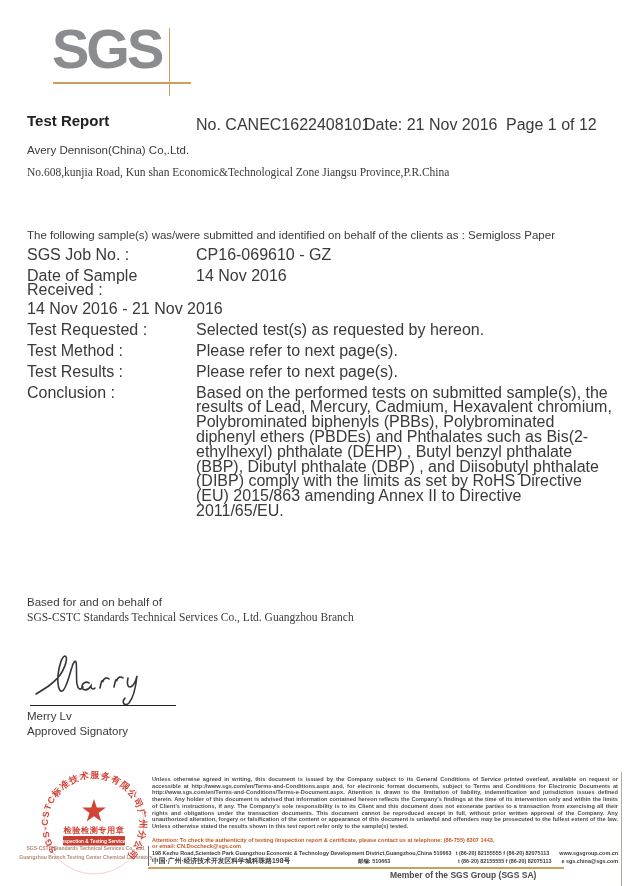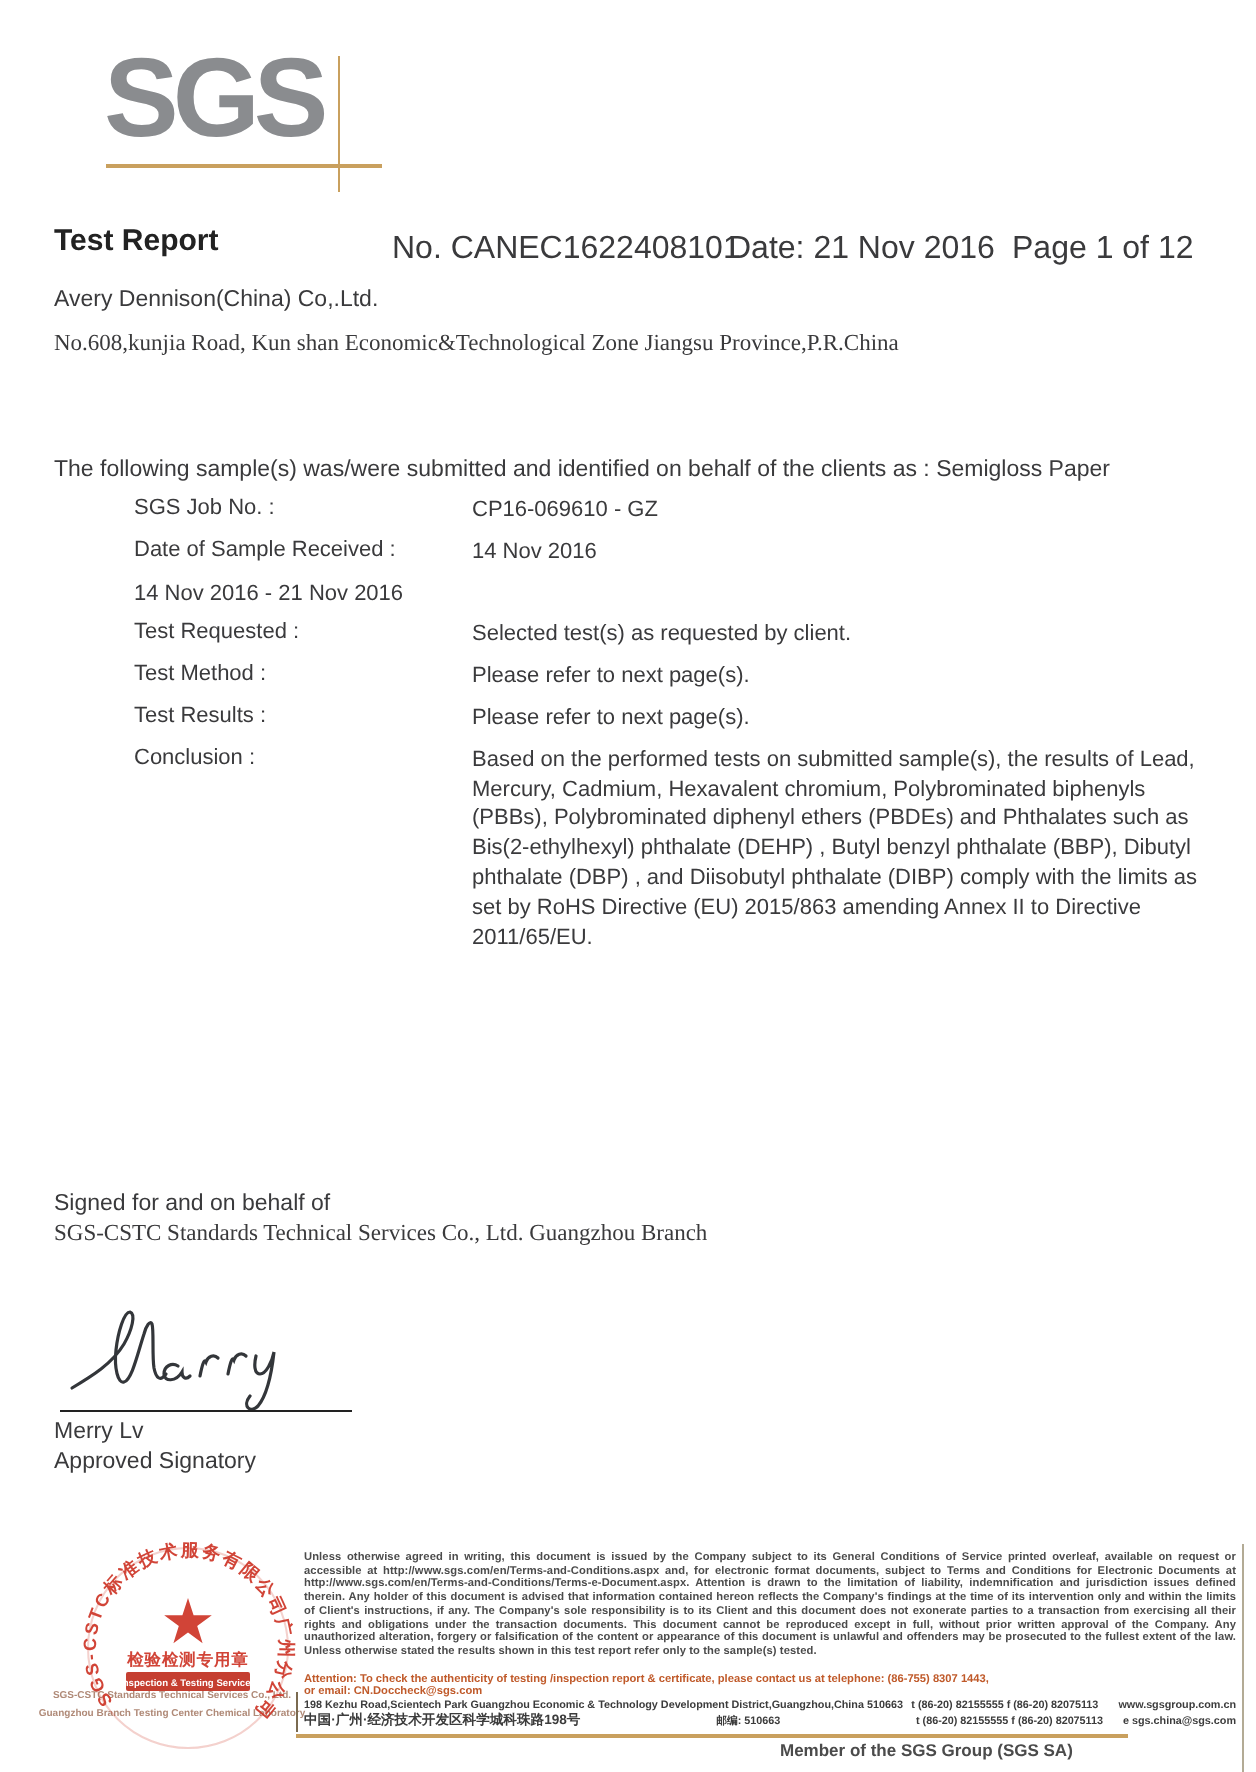--- a/index.html
+++ b/index.html
@@ -23,21 +23,21 @@
   .hdr-date { left:364px; }
   .hdr-page { left:506px; }
 
   .client-name    { position:absolute; left:27px; top:144px; font-size:11.5px; }
   .client-address { position:absolute; left:27px; top:166px; font-size:11.5px;font-family:Liberation Serif, serif; }
 
   .intro-line { position:absolute; left:27px; top:229px; font-size:11.5px; }
 
   
   .fields { position:absolute; left:27px; top:248px; width:585px; }
-  .field-row { display:flex; margin-bottom:6px; font-size:11px; line-height:13.8px;margin-left:40px; }
+  .field-row { display:flex; margin-bottom:6px; font-size:16px; line-height:13.8px; }
   .field-label { width:169px; flex:none; }
   .field-value { width:420px; line-height:14.8px; }
 
   
   .sig-line1 { position:absolute; left:27px; top:596px; font-size:11.5px; }
   .sig-line2 { position:absolute; left:27px; top:611px; font-size:11.5px;font-family:Liberation Serif, serif; }
   .sig-svg   { position:absolute; left:32px; top:648px; }
   .sig-underline { position:absolute; left:30px; top:705px; width:146px; height:1px; background:#222; }
   .sig-name  { position:absolute; left:27px; top:710px; font-size:11.5px; }
   .sig-role  { position:absolute; left:27px; top:725px; font-size:11.5px; }
@@ -92,37 +92,37 @@
     </div>
     <div class="field-row">
       <span class="field-label">Date of Sample Received :</span>
       <span class="field-value">14 Nov 2016</span>
     </div>
     <div class="field-row">
       <span class="field-value">14 Nov 2016 - 21 Nov 2016</span>
     </div>
     <div class="field-row">
       <span class="field-label">Test Requested :</span>
-      <span class="field-value">Selected test(s) as requested by client.</span>
+      <span class="field-value">Selected test(s) as requested by hereon.</span>
     </div>
     <div class="field-row">
       <span class="field-label">Test Method :</span>
       <span class="field-value">Please refer to next page(s).</span>
     </div>
     <div class="field-row">
       <span class="field-label">Test Results :</span>
       <span class="field-value">Please refer to next page(s).</span>
     </div>
     <div class="field-row">
       <span class="field-label">Conclusion :</span>
       <span class="field-value">Based on the performed tests on submitted sample(s), the results of Lead, Mercury, Cadmium, Hexavalent chromium, Polybrominated biphenyls (PBBs), Polybrominated diphenyl ethers (PBDEs) and Phthalates such as Bis(2-ethylhexyl) phthalate (DEHP) , Butyl benzyl phthalate (BBP), Dibutyl phthalate (DBP) , and Diisobutyl phthalate (DIBP) comply with the limits as set by RoHS Directive (EU) 2015/863 amending Annex II to Directive 2011/65/EU.</span>
     </div>
   </div>
 
-  <div class="sig-line1">Signed for and on behalf of</div>
+  <div class="sig-line1">Based for and on behalf of</div>
   <div class="sig-line2">SGS-CSTC Standards Technical Services Co., Ltd. Guangzhou Branch</div>
 
   <svg class="sig-svg" width="150" height="58" viewBox="0 0 150 58">
     <g fill="none" stroke="#33363a" stroke-width="1.6" stroke-linecap="round">
       <path d="M4,46 C14,40 24,34 30,24 C34,17 36,9 33,8 C30,8 27,18 26,27 C25,36 27,44 30,43 C34,42 37,28 40,19 C41,15 43,12 44,14 C45,17 44,30 45,36 C46,41 48,43 51,39"></path>
       <path d="M57,35 C54,33 50,35 50,39 C50,43 56,43 59,38 C59,41 61,42 63,40"></path>
       <path d="M68,40 C69,35 70,31 71,33 C72,30 75,29 77,31"></path>
       <path d="M82,39 C83,34 84,30 85,32 C86,29 89,28 91,30"></path>
       <path d="M96,30 C95,34 95,39 98,39 C101,39 104,33 105,28 C104,37 102,49 97,55 C93,59 89,55 93,50"></path>
     </g>

